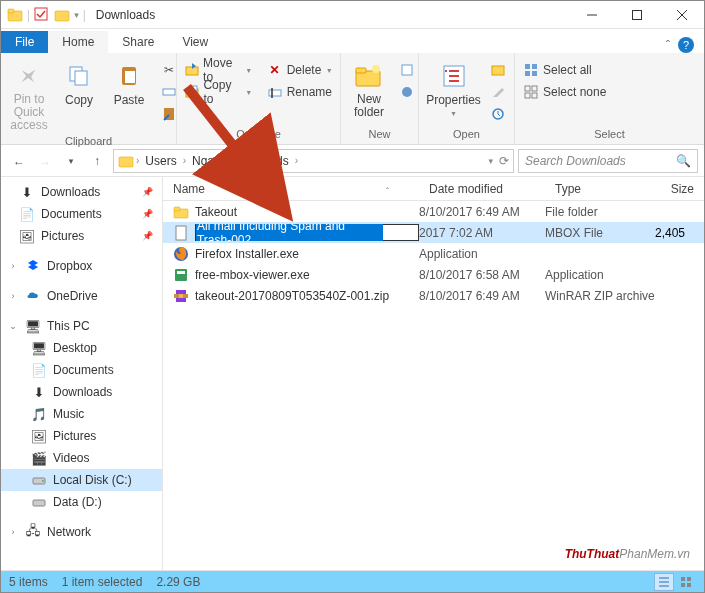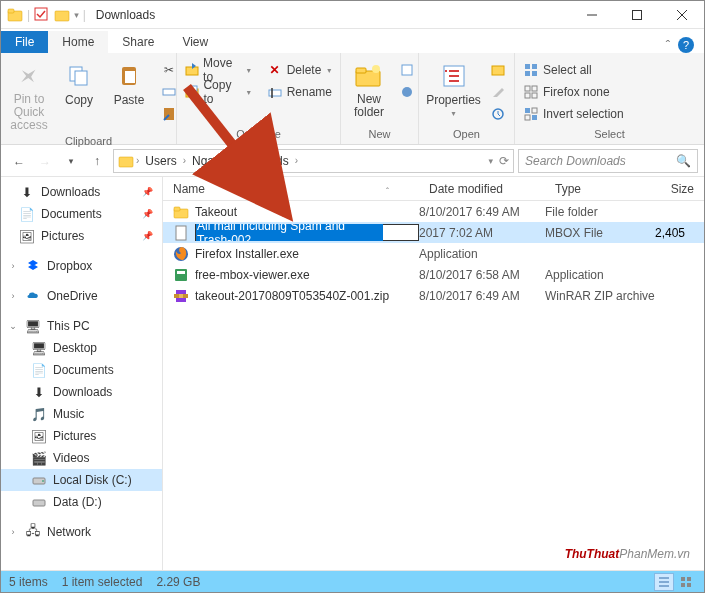--- a/index.html
+++ b/index.html
@@ -327,32 +327,21 @@
           </div>
         <div class="rbtn-s">
             <span class="is">
               <svg width="14" height="14">
                 <rect x="1" y="1" width="5" height="5" fill="none" stroke="#888"></rect>
                 <rect x="8" y="1" width="5" height="5" fill="none" stroke="#888"></rect>
                 <rect x="1" y="8" width="5" height="5" fill="none" stroke="#888"></rect>
                 <rect x="8" y="8" width="5" height="5" fill="none" stroke="#888"></rect>
               </svg>
             </span>
-            <span>Firefox none</span>
-          </div>
-        <div class="rbtn-s">
-            <span class="is">
-              <svg width="14" height="14">
-                <rect x="1" y="1" width="5" height="5" fill="#6aa0d8"></rect>
-                <rect x="8" y="1" width="5" height="5" fill="none" stroke="#888"></rect>
-                <rect x="1" y="8" width="5" height="5" fill="none" stroke="#888"></rect>
-                <rect x="8" y="8" width="5" height="5" fill="#6aa0d8"></rect>
-              </svg>
-            </span>
-            <span>Invert selection</span>
+            <span>Select none</span>
           </div>
       </div>
     </div>
     <div class="ribbon-group-label">Select</div>
   </div>
 </div>
 
 <div class="addressbar">
   <div class="nav-btns">
     <div class="nav-arrow">←</div>

